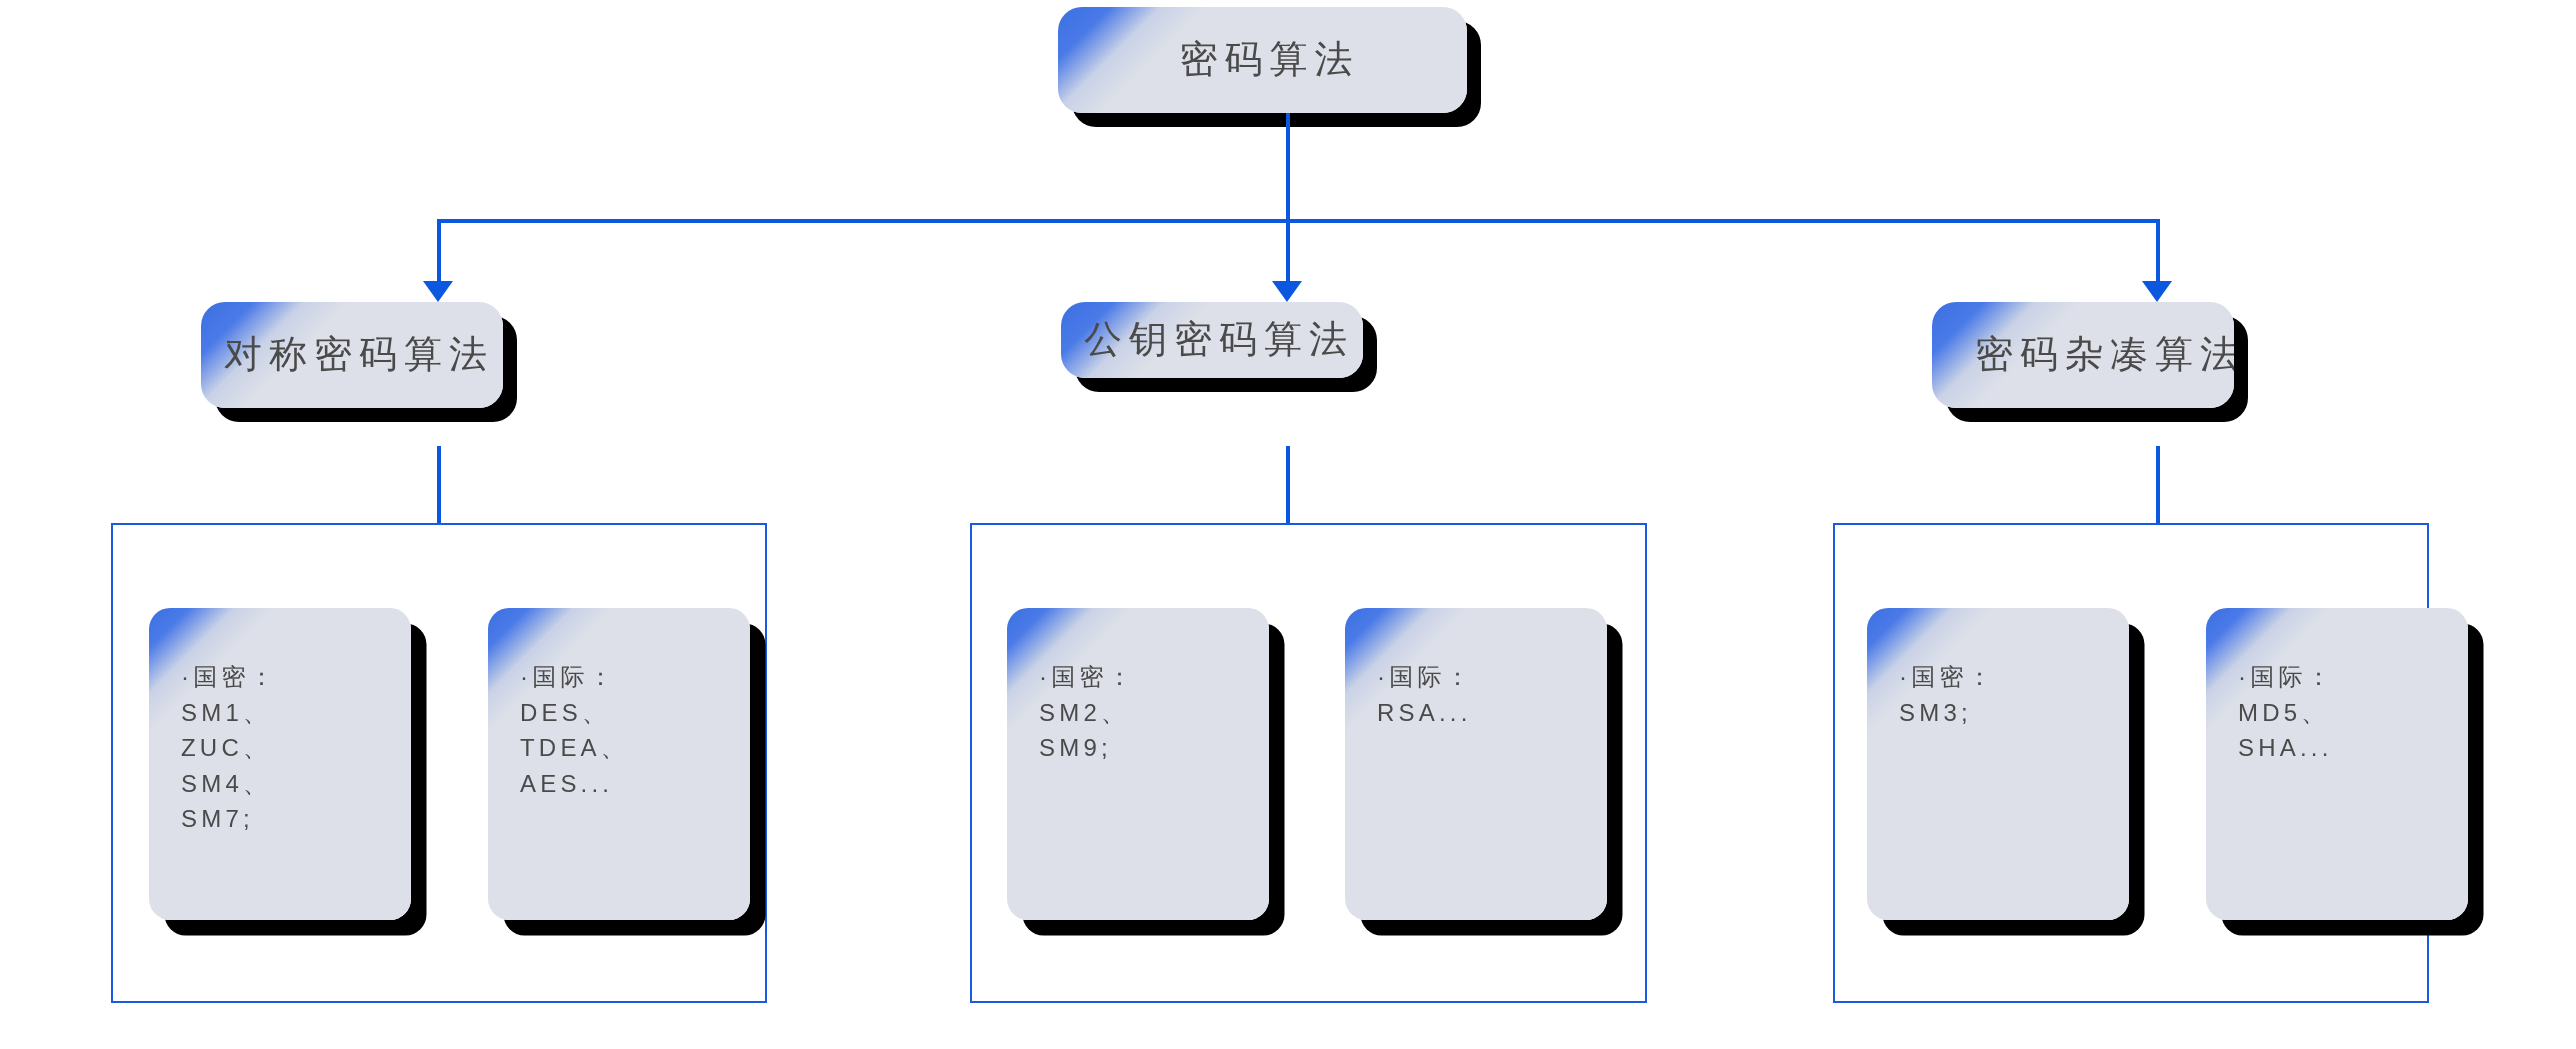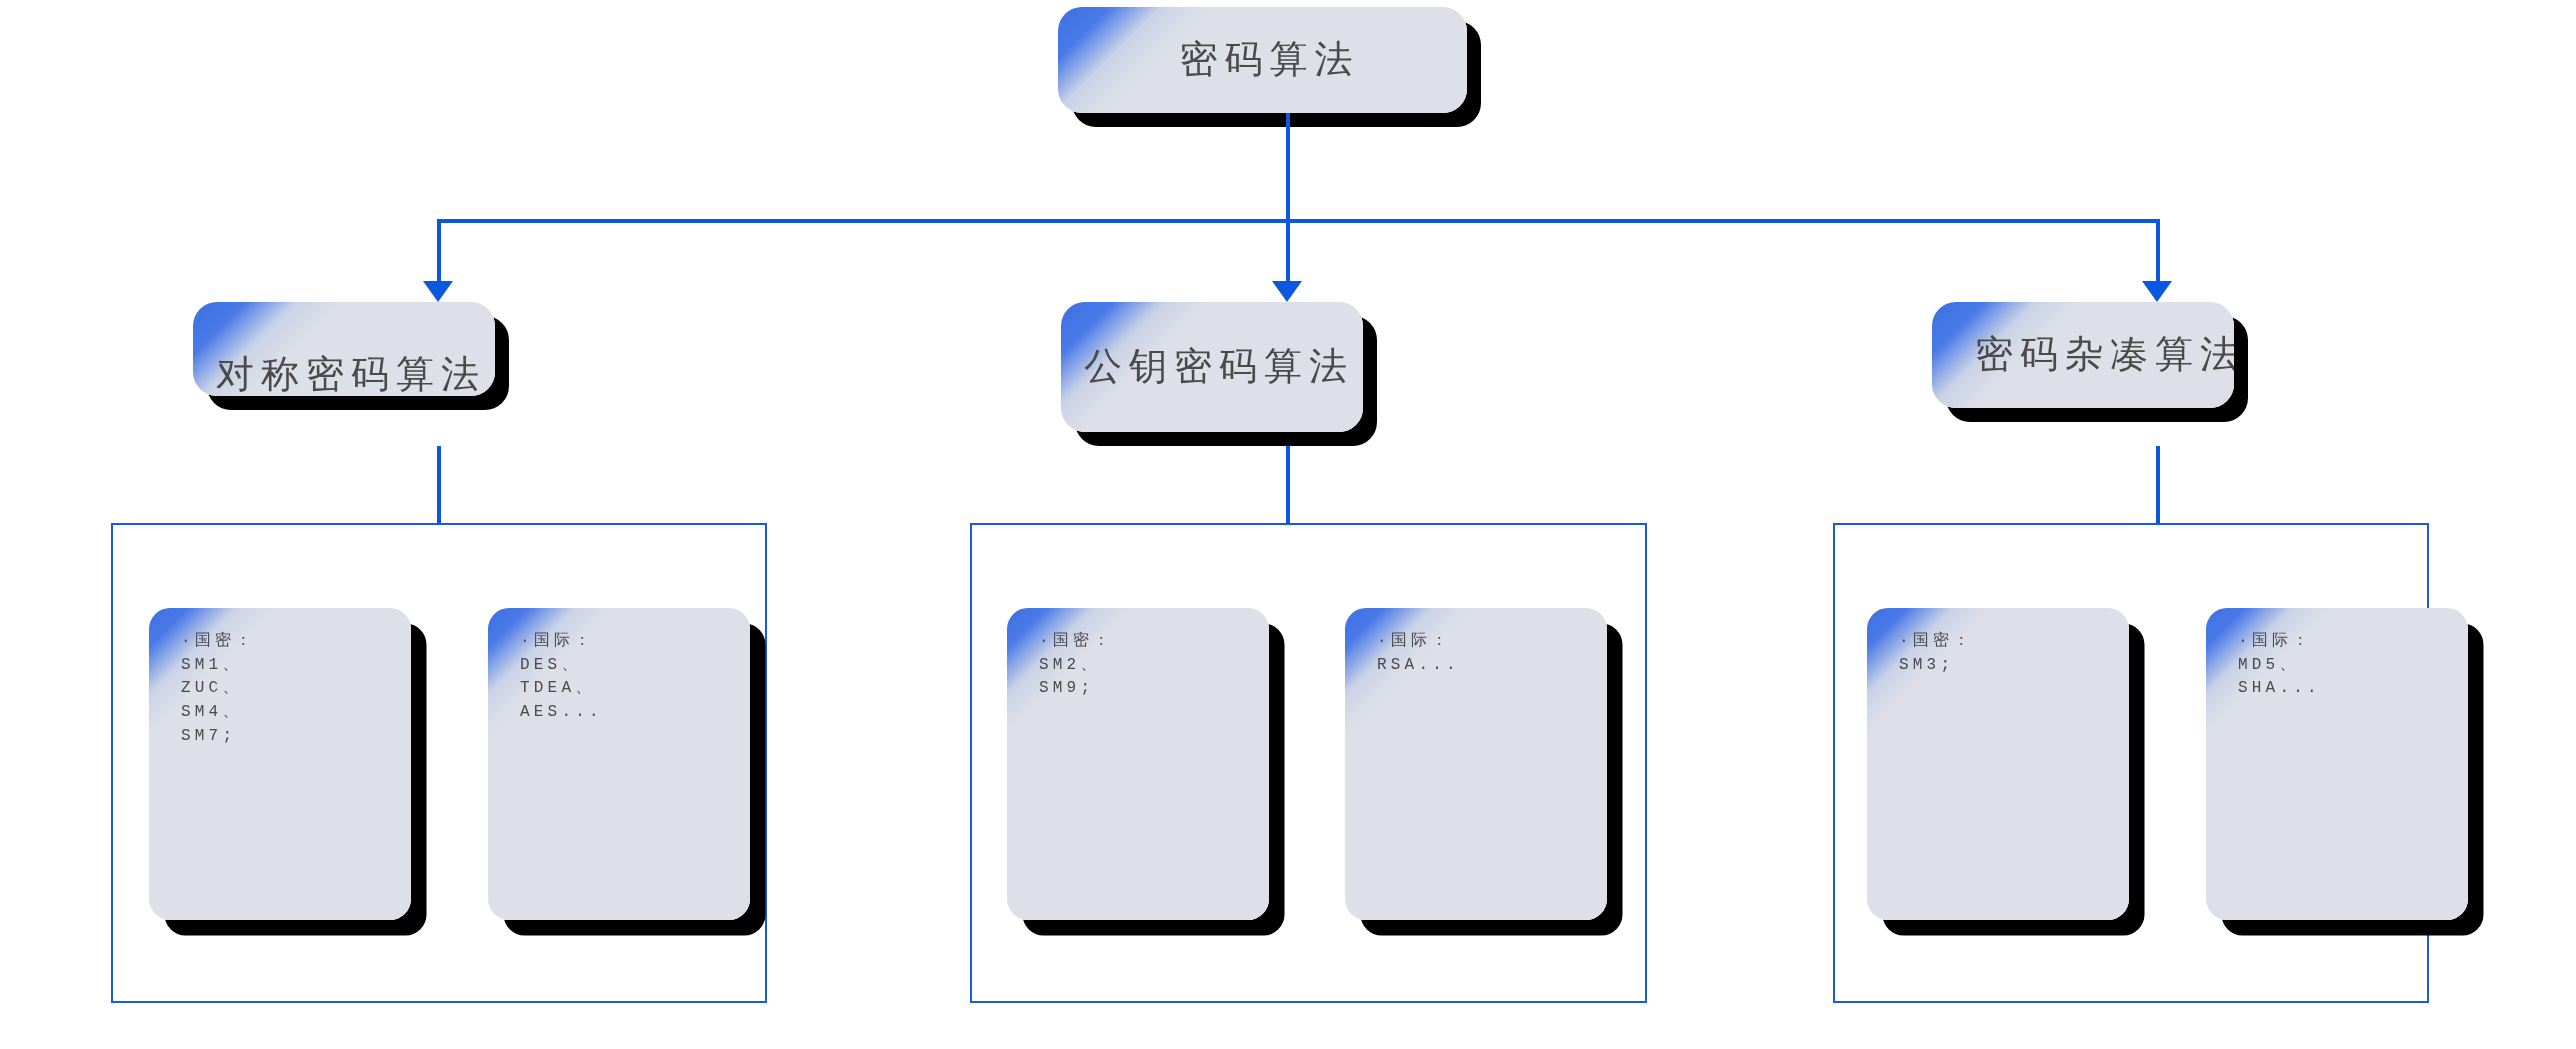--- a/index.html
+++ b/index.html
@@ -77,26 +77,25 @@
     font-size:38px;
     letter-spacing:7px;
     line-height:1.1;
     white-space:nowrap;
     padding-left:7px;
     text-indent:7px;
   }
 
   .leaf-text{
     color:#4a4a4a;
-    font-size:16px;
+    font-size:24px;
     letter-spacing:4.2px;
     line-height:1.48;
     white-space:pre-line;
-    padding:22px 0 0 32px;
-    font-family:Liberation Mono, monospace;
+    padding:51px 0 0 32px;
   }
 </style>
 </head>
 <body>
 
 <div id="stage">
 
   <div class="card" style="left:1058px; top:7px; width:409px; height:106px;">
     <span class="card-label">密码算法</span>
   </div>
@@ -107,42 +106,42 @@
 
   <div class="line-v" style="left:437px; top:219px; width:4.2px; height:65px;"></div>
   <div class="arrow-head" style="left:423px; top:281px;"></div>
 
   <div class="line-v" style="left:1286px; top:219px; width:4.2px; height:65px;"></div>
   <div class="arrow-head" style="left:1272px; top:281px;"></div>
 
   <div class="line-v" style="left:2156px; top:219px; width:4.2px; height:65px;"></div>
   <div class="arrow-head" style="left:2142px; top:281px;"></div>
 
-  <div class="card" style="left:193px; top:302px; width:302px; height:94px;align-items:flex-end;">
+  <div class="card" style="left:201px; top:302px; width:302px; height:106px;">
     <span class="card-label">对称密码算法</span>
   </div>
   <div class="line-v" style="left:437px; top:446px; width:4.2px; height:79px;"></div>
 
   <div class="group-box" style="left:111px; top:523px; width:656px; height:480px;"></div>
 
   <div class="card leaf" style="left:149px; top:608px; width:262px; height:312px;">
     <span class="leaf-text">·国密：
 SM1、
 ZUC、
 SM4、
 SM7;</span>
   </div>
   <div class="card leaf" style="left:488px; top:608px; width:262px; height:312px;">
     <span class="leaf-text">·国际：
 DES、
 TDEA、
 AES...</span>
   </div>
 
-  <div class="card" style="left:1061px; top:302px; width:302px; height:130px;">
+  <div class="card" style="left:1061px; top:302px; width:302px; height:76px;">
     <span class="card-label">公钥密码算法</span>
   </div>
   <div class="line-v" style="left:1286px; top:446px; width:4.2px; height:79px;"></div>
 
   <div class="group-box" style="left:970px; top:523px; width:677px; height:480px;"></div>
 
   <div class="card leaf" style="left:1007px; top:608px; width:262px; height:312px;">
     <span class="leaf-text">·国密：
 SM2、
 SM9;</span>

